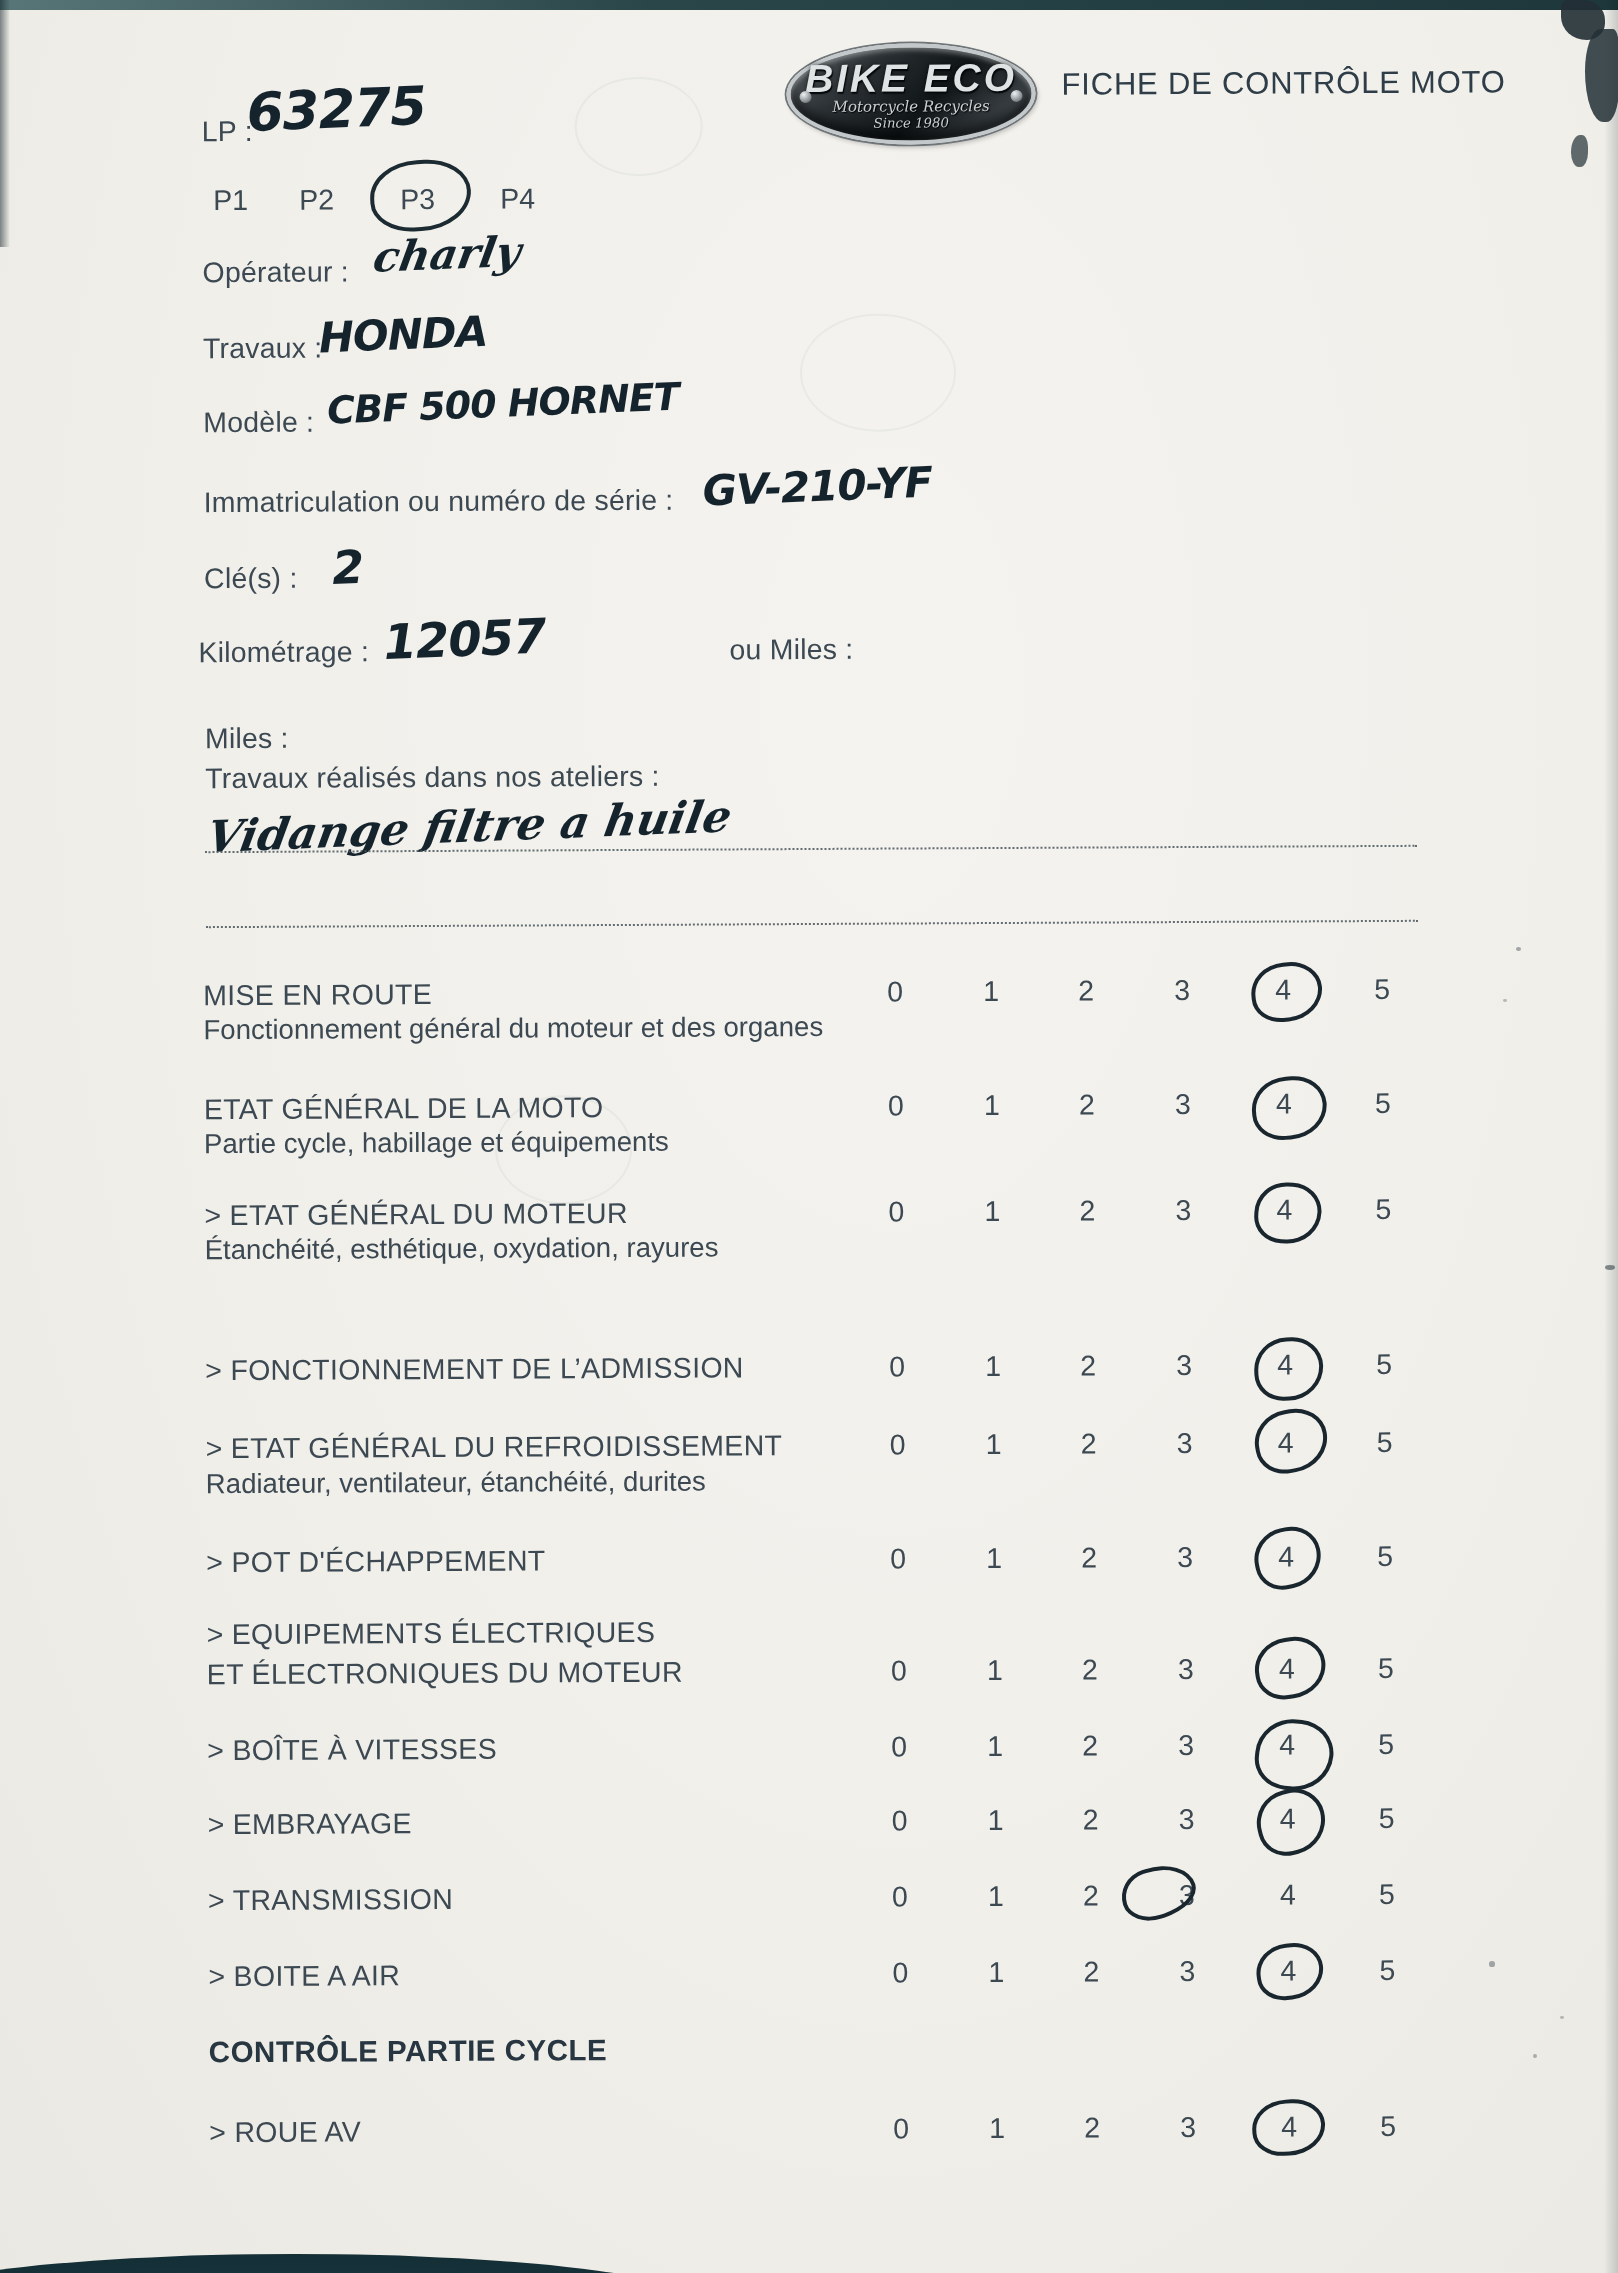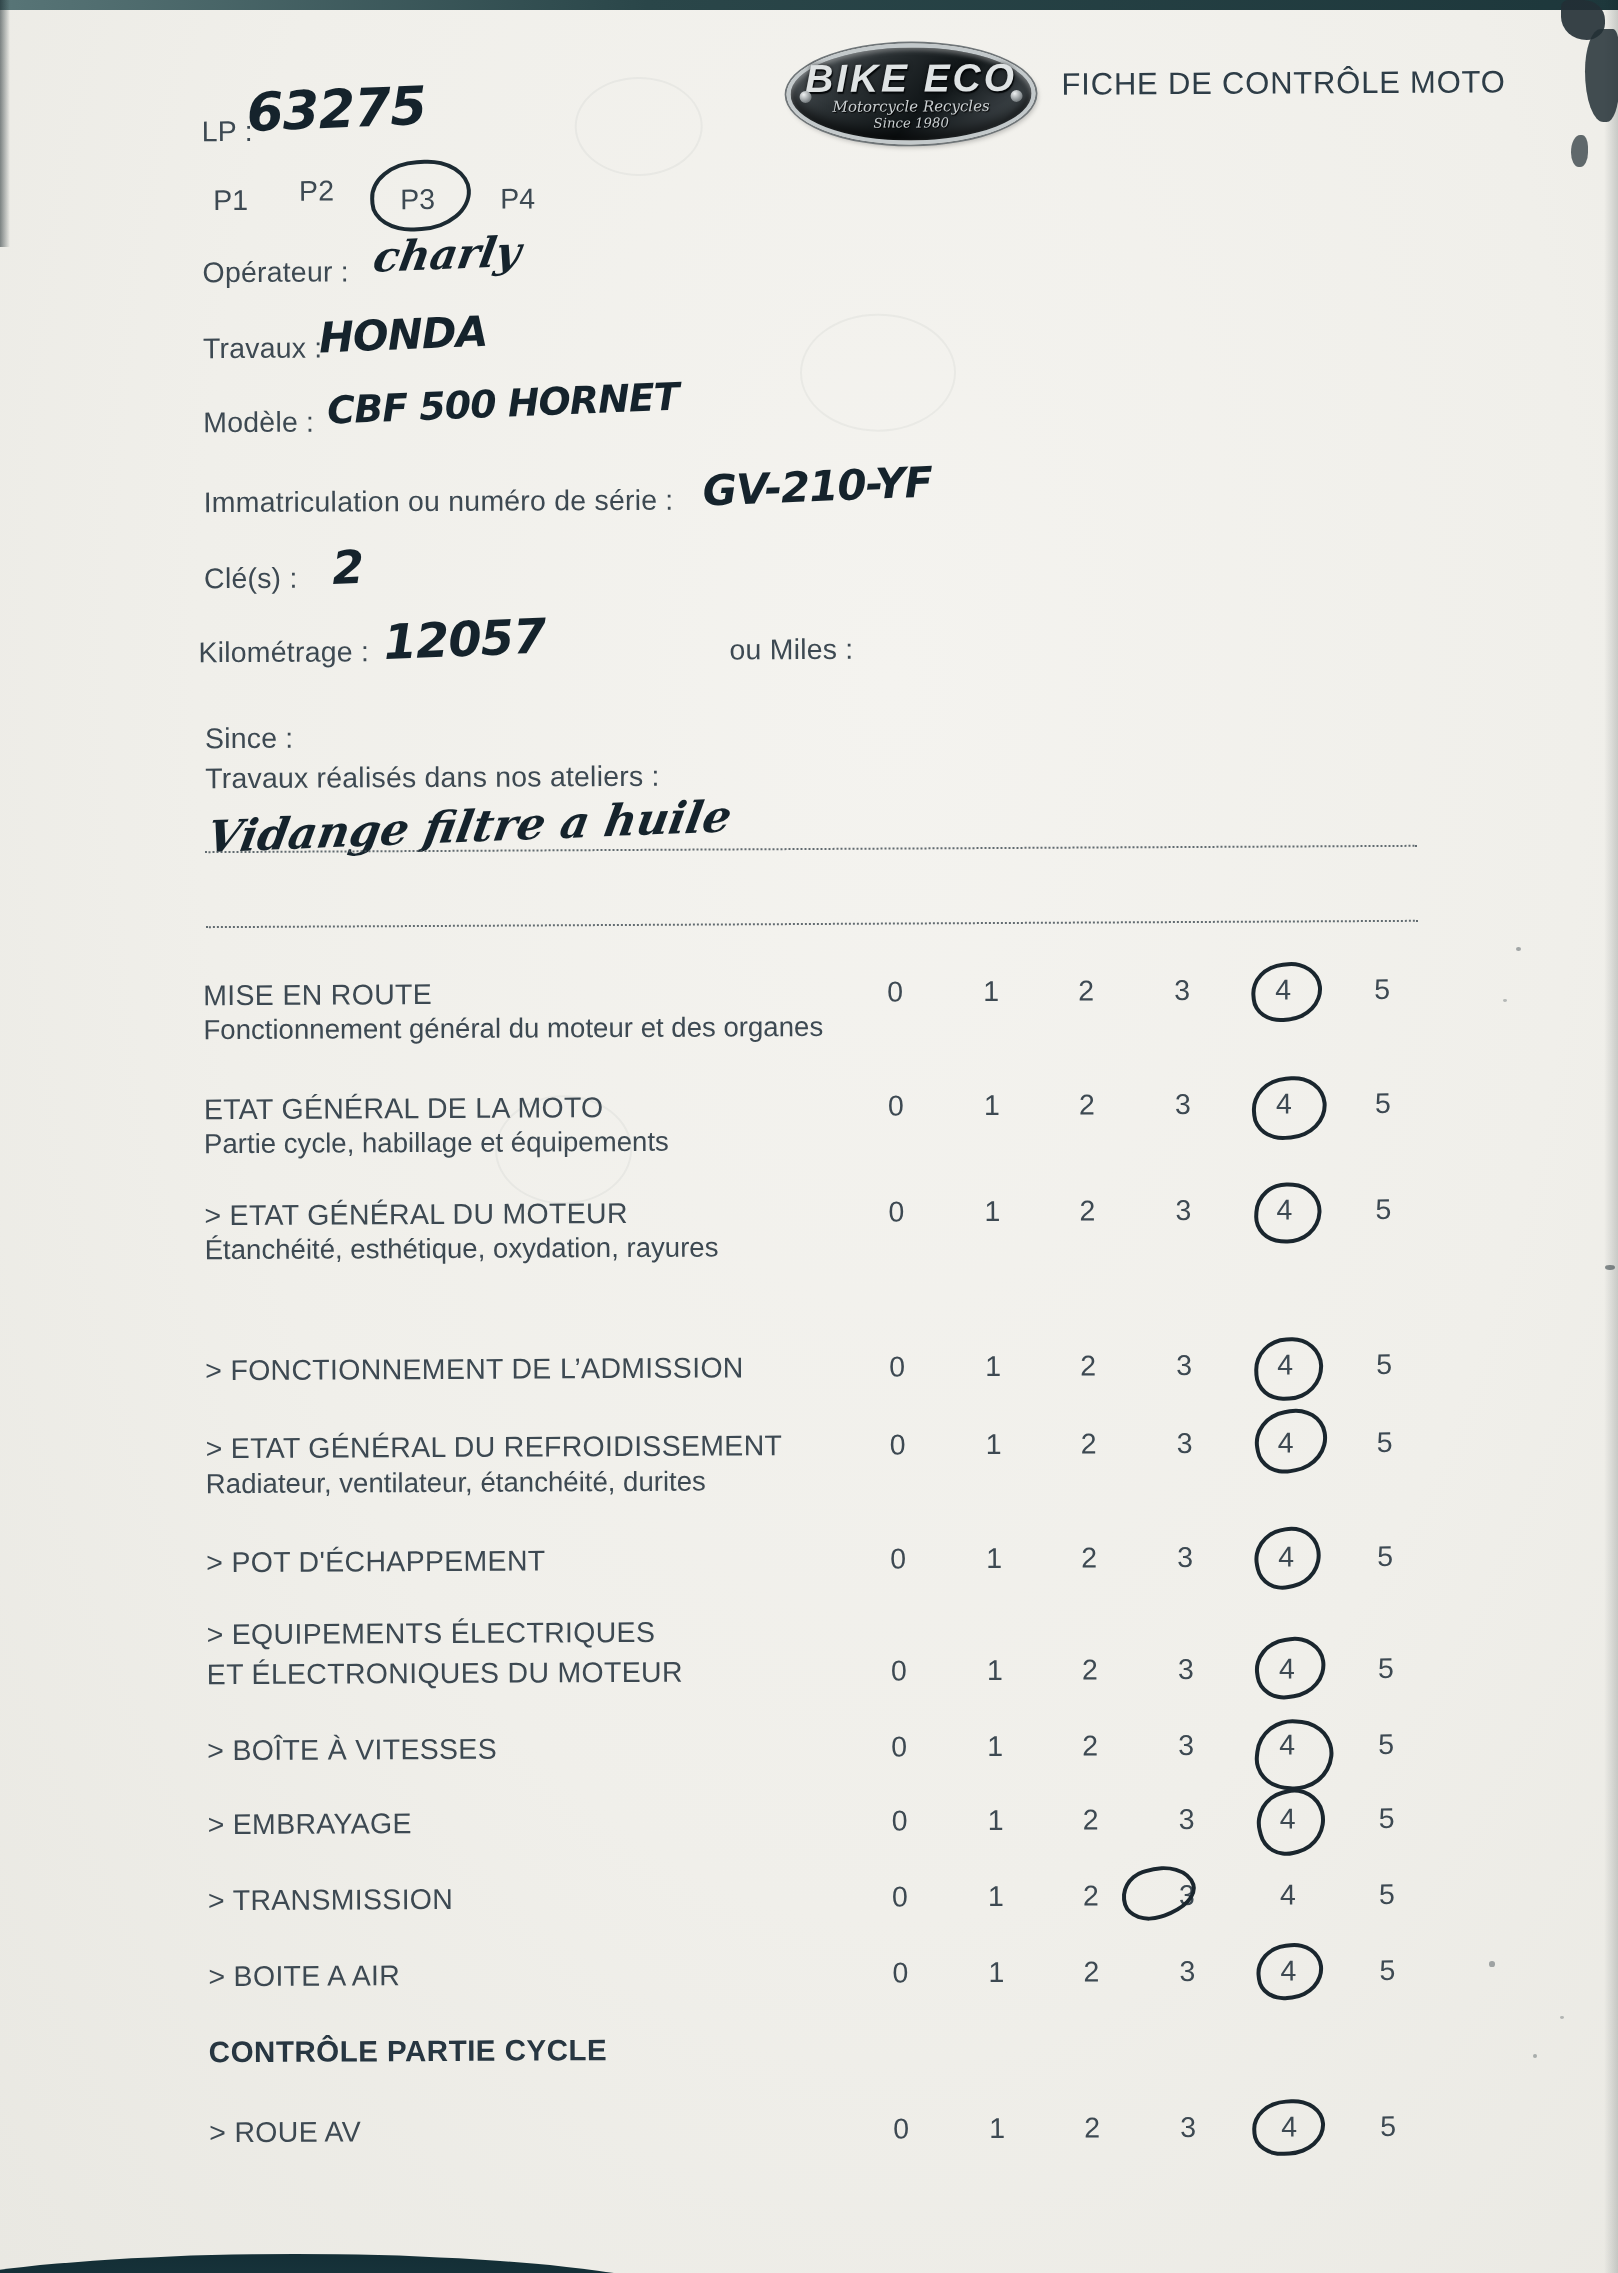--- a/index.html
+++ b/index.html
@@ -70,21 +70,21 @@
       <div class="logo-brand">BIKE ECO</div>
       <div class="logo-tag">Motorcycle Recycles</div>
       <div class="logo-since">Since 1980</div>
     </div>
     <div class="doc-title">FICHE DE CONTRÔLE MOTO</div>
 
     <span class="lbl" style="left:207px;top:112px">LP :</span>
     <span class="hand" style="left:252px;top:76px;font-size:53px;">63275</span>
 
     <span class="lbl" style="left:218px;top:181px">P1</span>
-    <span class="lbl" style="left:304px;top:172px">P2</span>
+    <span class="lbl" style="left:304px;top:181px">P2</span>
     <span class="lbl" style="left:405px;top:181px">P3</span>
     <span class="lbl" style="left:505px;top:181px">P4</span>
     <div class="ink-ellipse p3circle"></div>
 
     <span class="lbl" style="left:207px;top:253px">Opérateur :</span>
     <span class="script" style="left:379px;top:228px;font-size:42px;">charly</span>
 
     <span class="lbl" style="left:207px;top:329px">Travaux :</span>
     <span class="hand" style="left:323px;top:308px;font-size:42px;">HONDA</span>
 
@@ -94,21 +94,21 @@
     <span class="lbl" style="left:207px;top:483px">Immatriculation ou numéro de série :</span>
     <span class="hand" style="left:706px;top:462px;font-size:42px;">GV-210-YF</span>
 
     <span class="lbl" style="left:207px;top:559px">Clé(s) :</span>
     <span class="hand" style="left:335px;top:538px;font-size:46px;">2</span>
 
     <span class="lbl" style="left:201px;top:633px">Kilométrage :</span>
     <span class="hand" style="left:386px;top:609px;font-size:48px;">12057</span>
     <span class="lbl" style="left:732px;top:633px">ou Miles :</span>
 
-    <span class="lbl" style="left:207px;top:719px">Since :</span>
+    <span class="lbl" style="left:207px;top:719px">Miles :</span>
     <span class="lbl" style="left:207px;top:759px">Travaux réalisés dans nos ateliers :</span>
     <span class="script" style="left:211px;top:799px;font-size:44px;">Vidange filtre a huile</span>
 
     <div class="dotline d1"></div>
     <div class="dotline d2"></div>
 
     <div id="checklist">
         <div class="crow" style="top: 976px;">
     <span class="title">MISE EN ROUTE</span>
     

